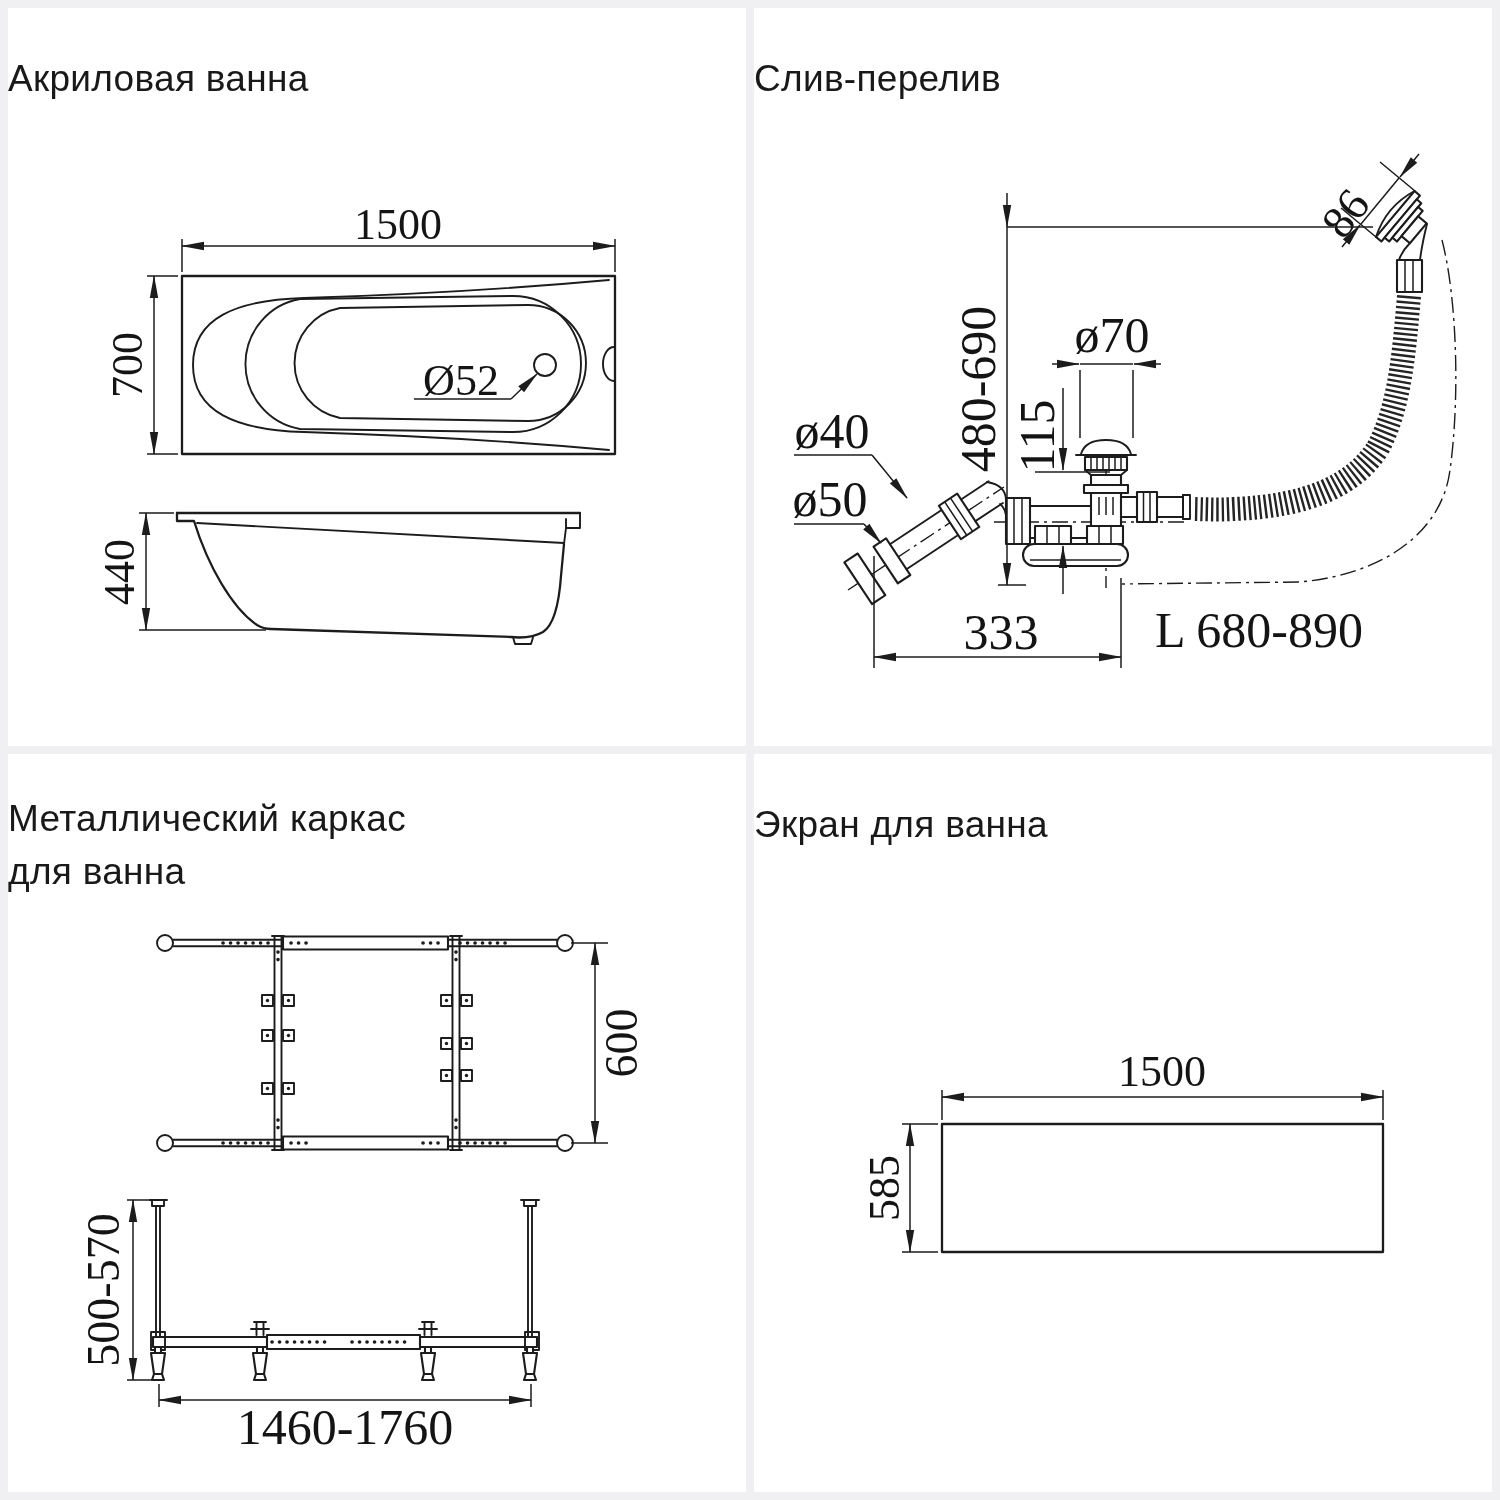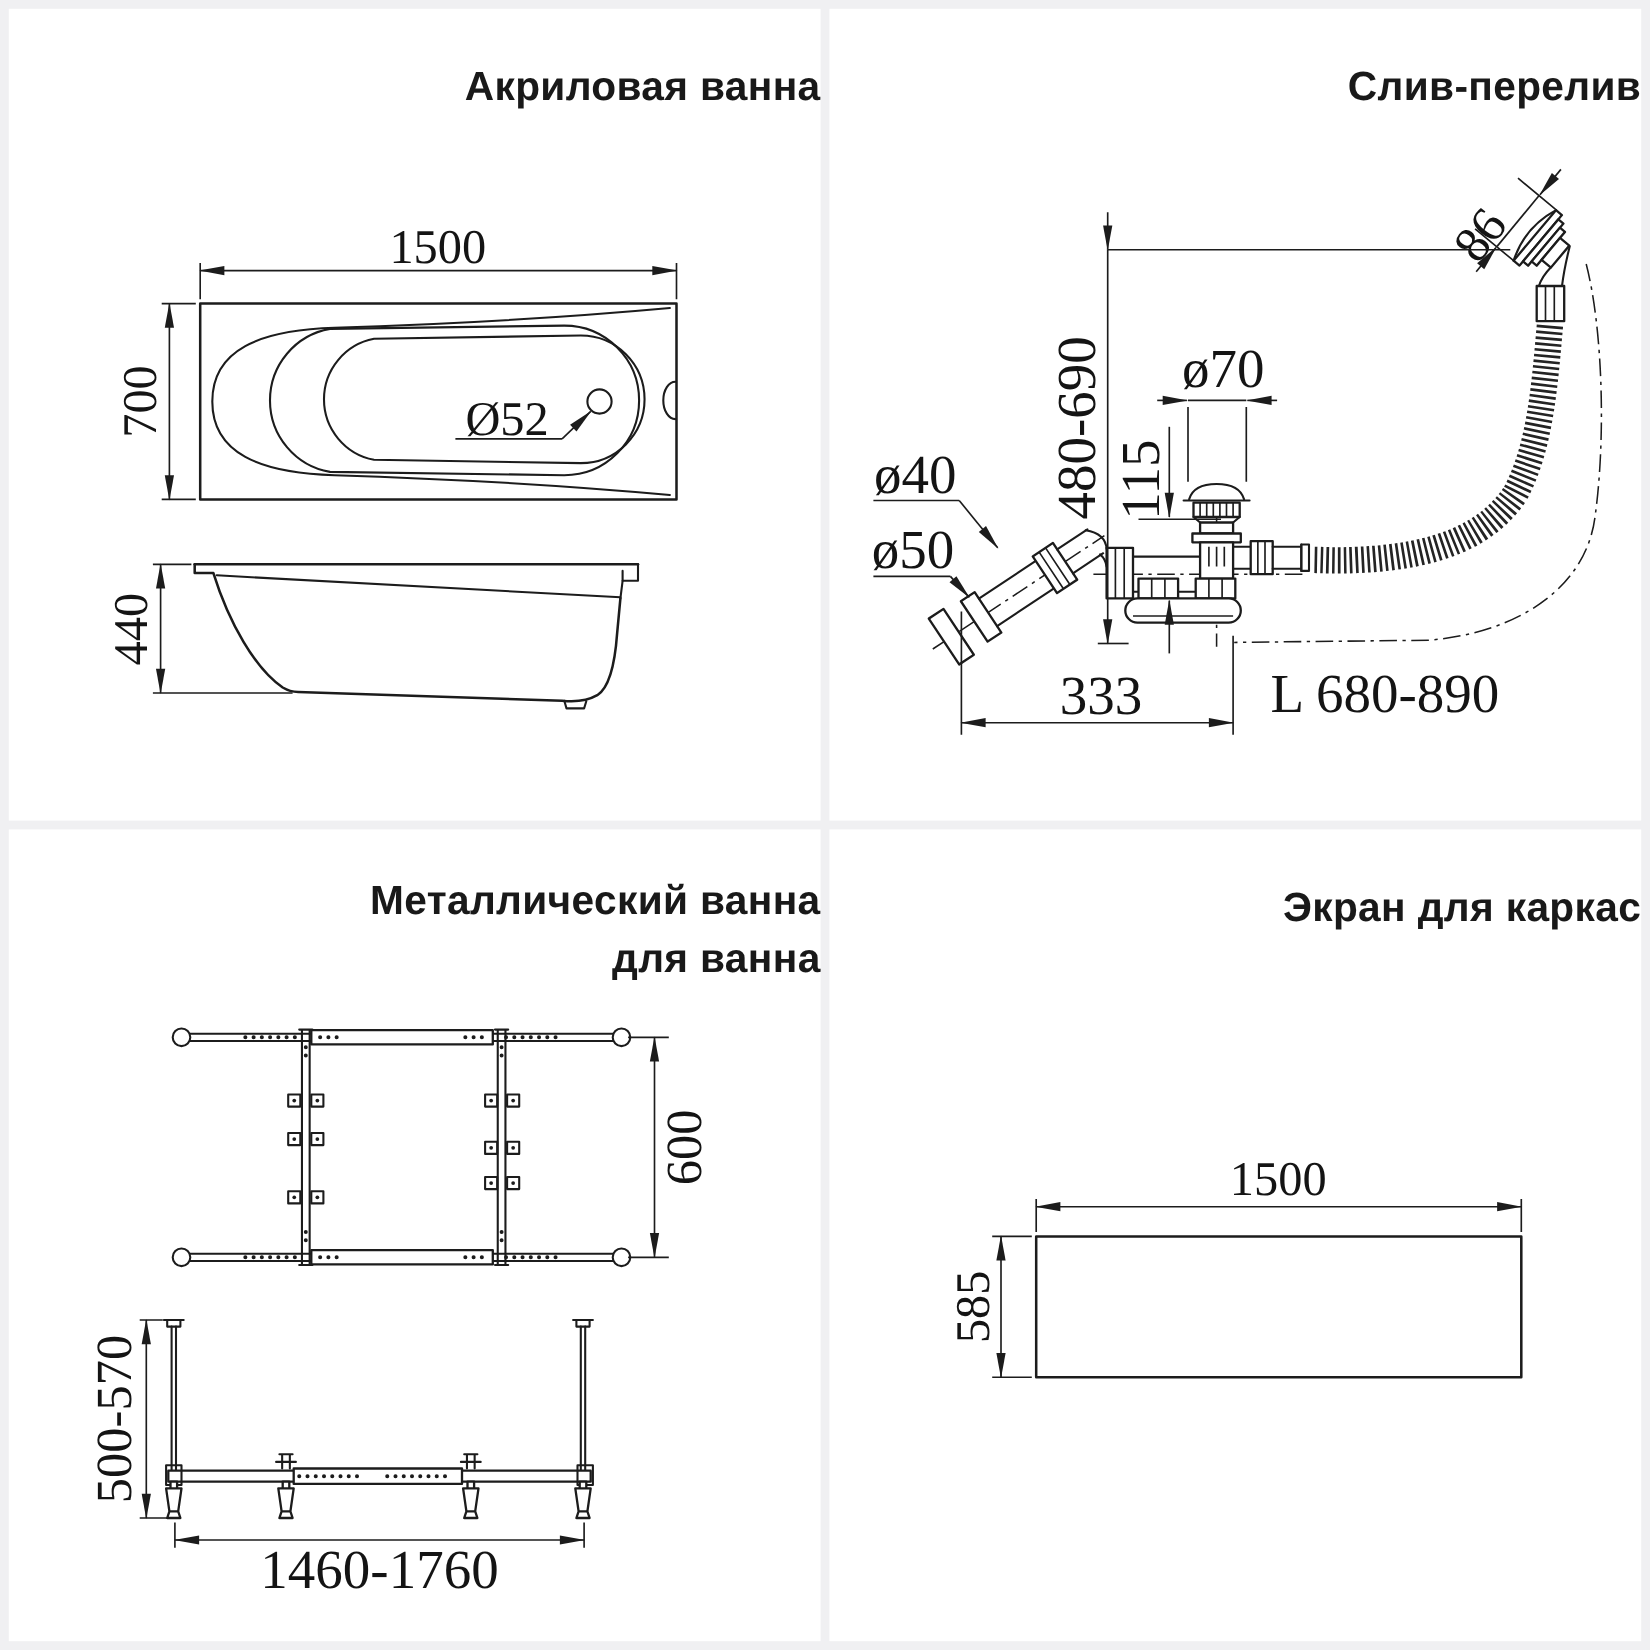--- a/index.html
+++ b/index.html
@@ -1,19 +1,19 @@
 <!DOCTYPE html>
 <html><head>
 <meta charset="utf-8">
 <style>
   html,body{margin:0;padding:0;background:#f0f0f2;}
   .stage{position:relative;width:1500px;height:1500px;background:#f0f0f2;font-family:"Liberation Sans",sans-serif;overflow:hidden;}
   .panel{position:absolute;width:738px;height:738px;background:#ffffff;}
   .p1{left:8px;top:8px}.p2{left:754px;top:8px}.p3{left:8px;top:754px}.p4{left:754px;top:754px}
-  .title{position:absolute;left:12px;right:0;top:44px;text-align:right;font-size:37px;font-weight:700;color:#191919;letter-spacing:.3px;line-height:53px;}
+  .title{position:absolute;left:0;right:0;top:44px;text-align:left;font-size:37px;font-weight:400;color:#191919;letter-spacing:.3px;line-height:53px;}
   .p3 .title{top:38px;}
   .draw{position:absolute;left:0;top:0;}
   .ol{fill:none;stroke:#1c1c1c;stroke-width:2.3;stroke-linecap:round;stroke-linejoin:round}
   .o2{fill:none;stroke:#1c1c1c;stroke-width:1.9;stroke-linecap:round;stroke-linejoin:round}
   .wf{fill:#ffffff;stroke:#1c1c1c;stroke-width:2.1;stroke-linejoin:round}
   .dim{fill:none;stroke:#1c1c1c;stroke-width:1.5;stroke-linecap:butt}
   .dd{fill:none;stroke:#1c1c1c;stroke-width:1.4;stroke-dasharray:16 5 3 5}
   .hose{fill:none;stroke:#242424;stroke-width:24;stroke-dasharray:2.4 2.9}
   .dots{fill:none;stroke:#1c1c1c;stroke-width:3.6;stroke-linecap:round;stroke-dasharray:0.1 7.4}
   .hole{fill:#1c1c1c;stroke:none}
@@ -191,21 +191,21 @@
         <path class="dim" d="M 120,649 H 367" marker-start="url(#ar2)" marker-end="url(#ar2)"></path>
         <text class="t50" x="247" y="641" text-anchor="middle">333</text>
       </g>
 
       <text class="t50" x="505" y="639" text-anchor="middle">L 680-890</text>
     </svg>
   </div>
 
   <div class="panel p3">
     <div class="title">
-      <div>Металлический ванна</div>
+      <div>Металлический каркас</div>
       <div>для ванна</div>
     </div>
     <svg class="draw" width="738" height="738" viewBox="0 0 738 738">
       <defs>
         <marker id="ar3" viewBox="0 0 24 10" refX="23" refY="5" markerWidth="24" markerHeight="10" orient="auto-start-reverse" markerUnits="userSpaceOnUse">
             <path d="M24 5 L1 0.8 L1 9.2 Z" fill="#1c1c1c"></path>
           </marker>
       </defs>
 
       <g>
@@ -289,21 +289,21 @@
 
       <g>
         <path class="dim" d="M 151,630 V 653 M 523,630 V 653"></path>
         <path class="dim" d="M 151,646 H 523" marker-start="url(#ar3)" marker-end="url(#ar3)"></path>
         <text class="t50" x="337" y="690" text-anchor="middle">1460-1760</text>
       </g>
     </svg>
   </div>
 
   <div class="panel p4">
-    <div class="title"><span>Экран для каркас</span></div>
+    <div class="title"><span>Экран для ванна</span></div>
     <svg class="draw" width="738" height="738" viewBox="0 0 738 738">
       <defs>
         <marker id="ar4" viewBox="0 0 24 10" refX="23" refY="5" markerWidth="24" markerHeight="10" orient="auto-start-reverse" markerUnits="userSpaceOnUse">
             <path d="M24 5 L1 0.8 L1 9.2 Z" fill="#1c1c1c"></path>
           </marker>
       </defs>
 
       <rect class="ol" x="188" y="370" width="441" height="128"></rect>
 
       <g>

